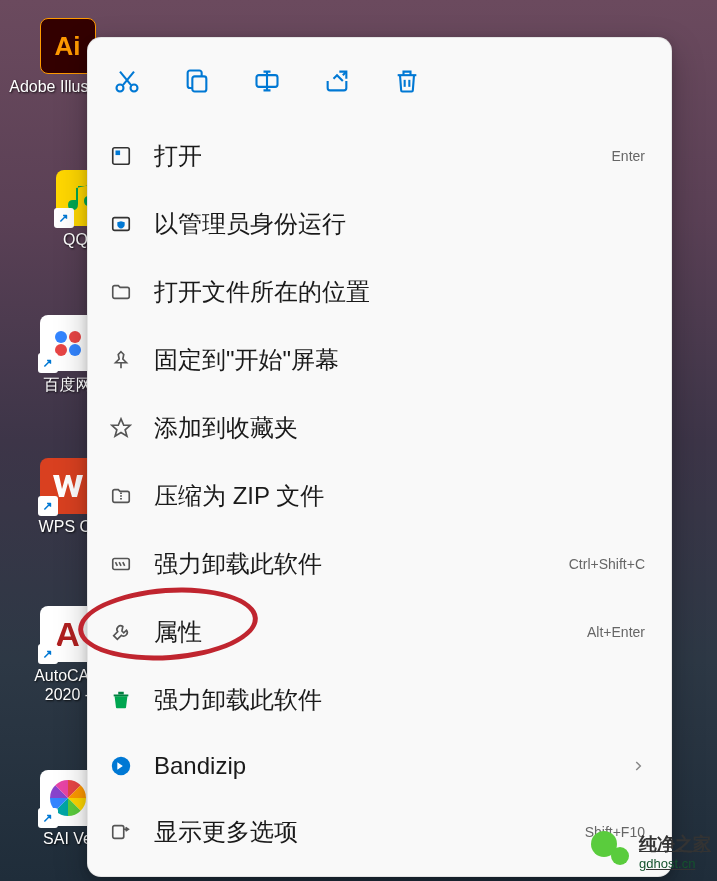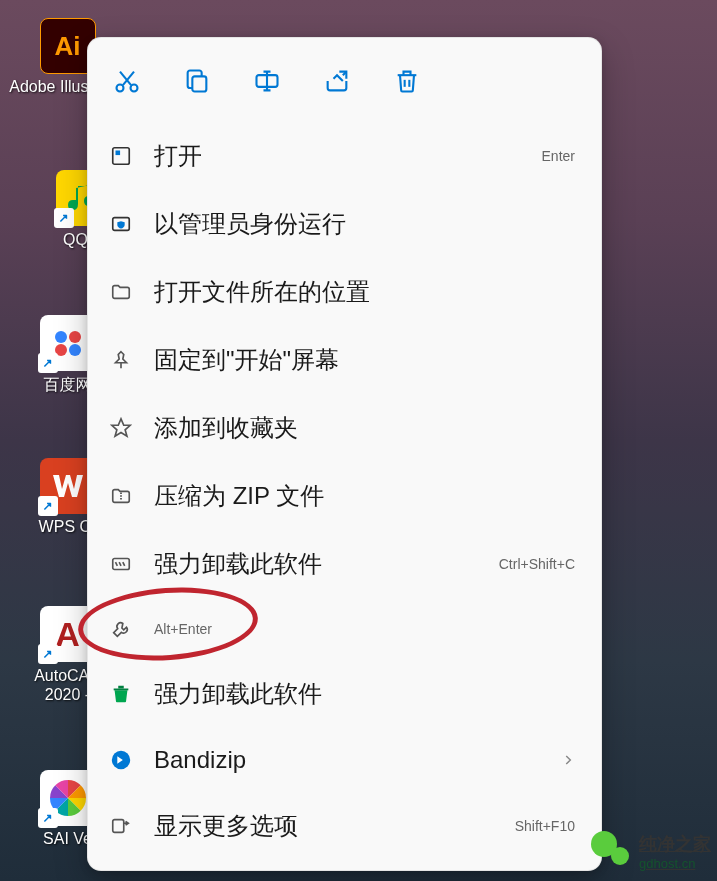--- a/index.html
+++ b/index.html
@@ -86,21 +86,21 @@
     .acad-icon { background: white; border-radius: 8px; color: #b02020 !important; }
     
     
     .sai-icon { background: white; border-radius: 50%; }
     
     
     .context-menu {
       position: absolute;
       left: 87px;
       top: 37px;
-      width: 515px;
+      width: 585px;
       background: #f9f9f9;
       border-radius: 14px;
       box-shadow: 0 12px 32px rgba(0,0,0,0.25), 0 2px 8px rgba(0,0,0,0.15);
       padding: 10px 0;
       border: 1px solid rgba(0,0,0,0.08);
     }
     
     .toolbar {
       display: flex;
       gap: 36px;
@@ -394,20 +394,21 @@
     <div class="menu-shortcut">Ctrl+Shift+C</div>
   </div>
 
   <div class="menu-item" style="position:relative">
     <div class="circle-annotation"></div>
     <div class="menu-icon">
       <svg width="22" height="22" viewBox="0 0 24 24" fill="none" stroke="#555" stroke-width="1.8">
           <path d="M14 6 a4 4 0 0 0 -5.6 5.6 L4 16 l4 4 l4.4 -4.4 A4 4 0 0 0 18 10 l-3 3 l-2 -2 z"></path>
         </svg>
     </div>
+    <div class="menu-label">属性</div>
     <div class="menu-shortcut">Alt+Enter</div>
   </div>
 
   <div class="menu-item">
     <div class="menu-icon">
       <svg width="22" height="22" viewBox="0 0 24 24">
           <path d="M5 8 h14 l-1.5 12 a1 1 0 0 1 -1 1 h-9 a1 1 0 0 1 -1 -1 z" fill="#00a650"></path>
           <path d="M4 6 h16 v2 h-16 z" fill="#008040"></path>
           <rect x="9" y="3" width="6" height="3" fill="#008040"></rect>
         </svg>

